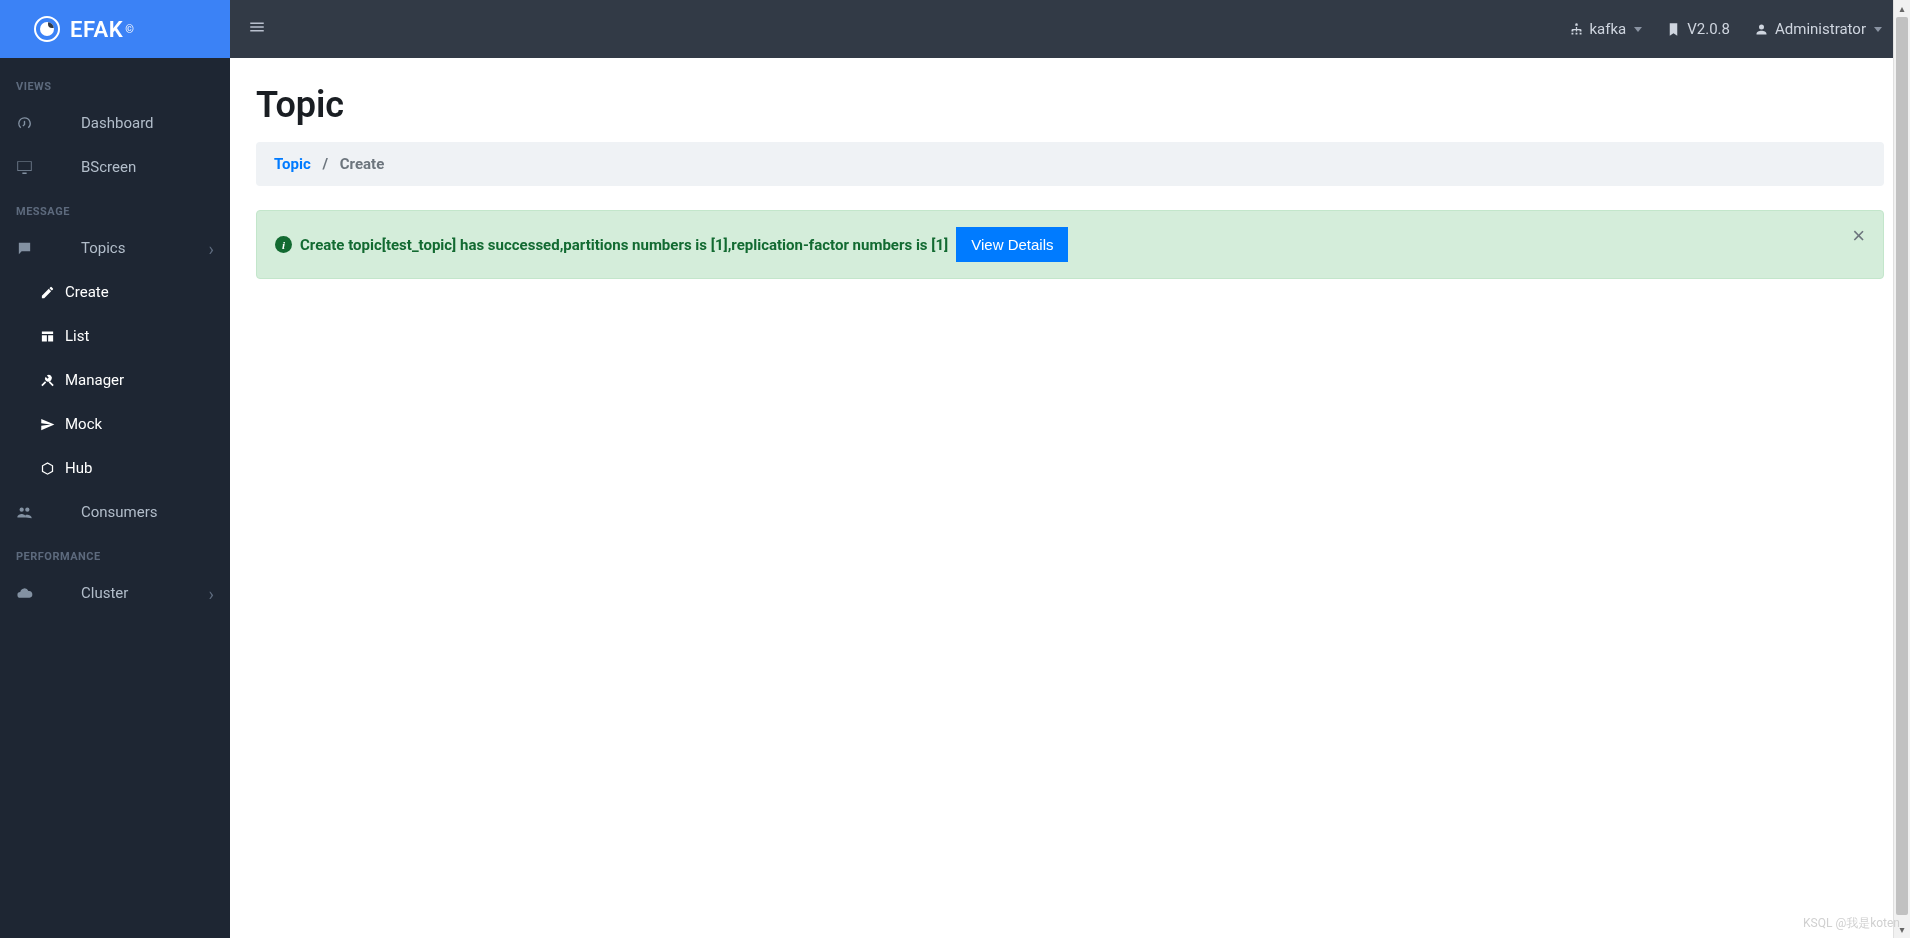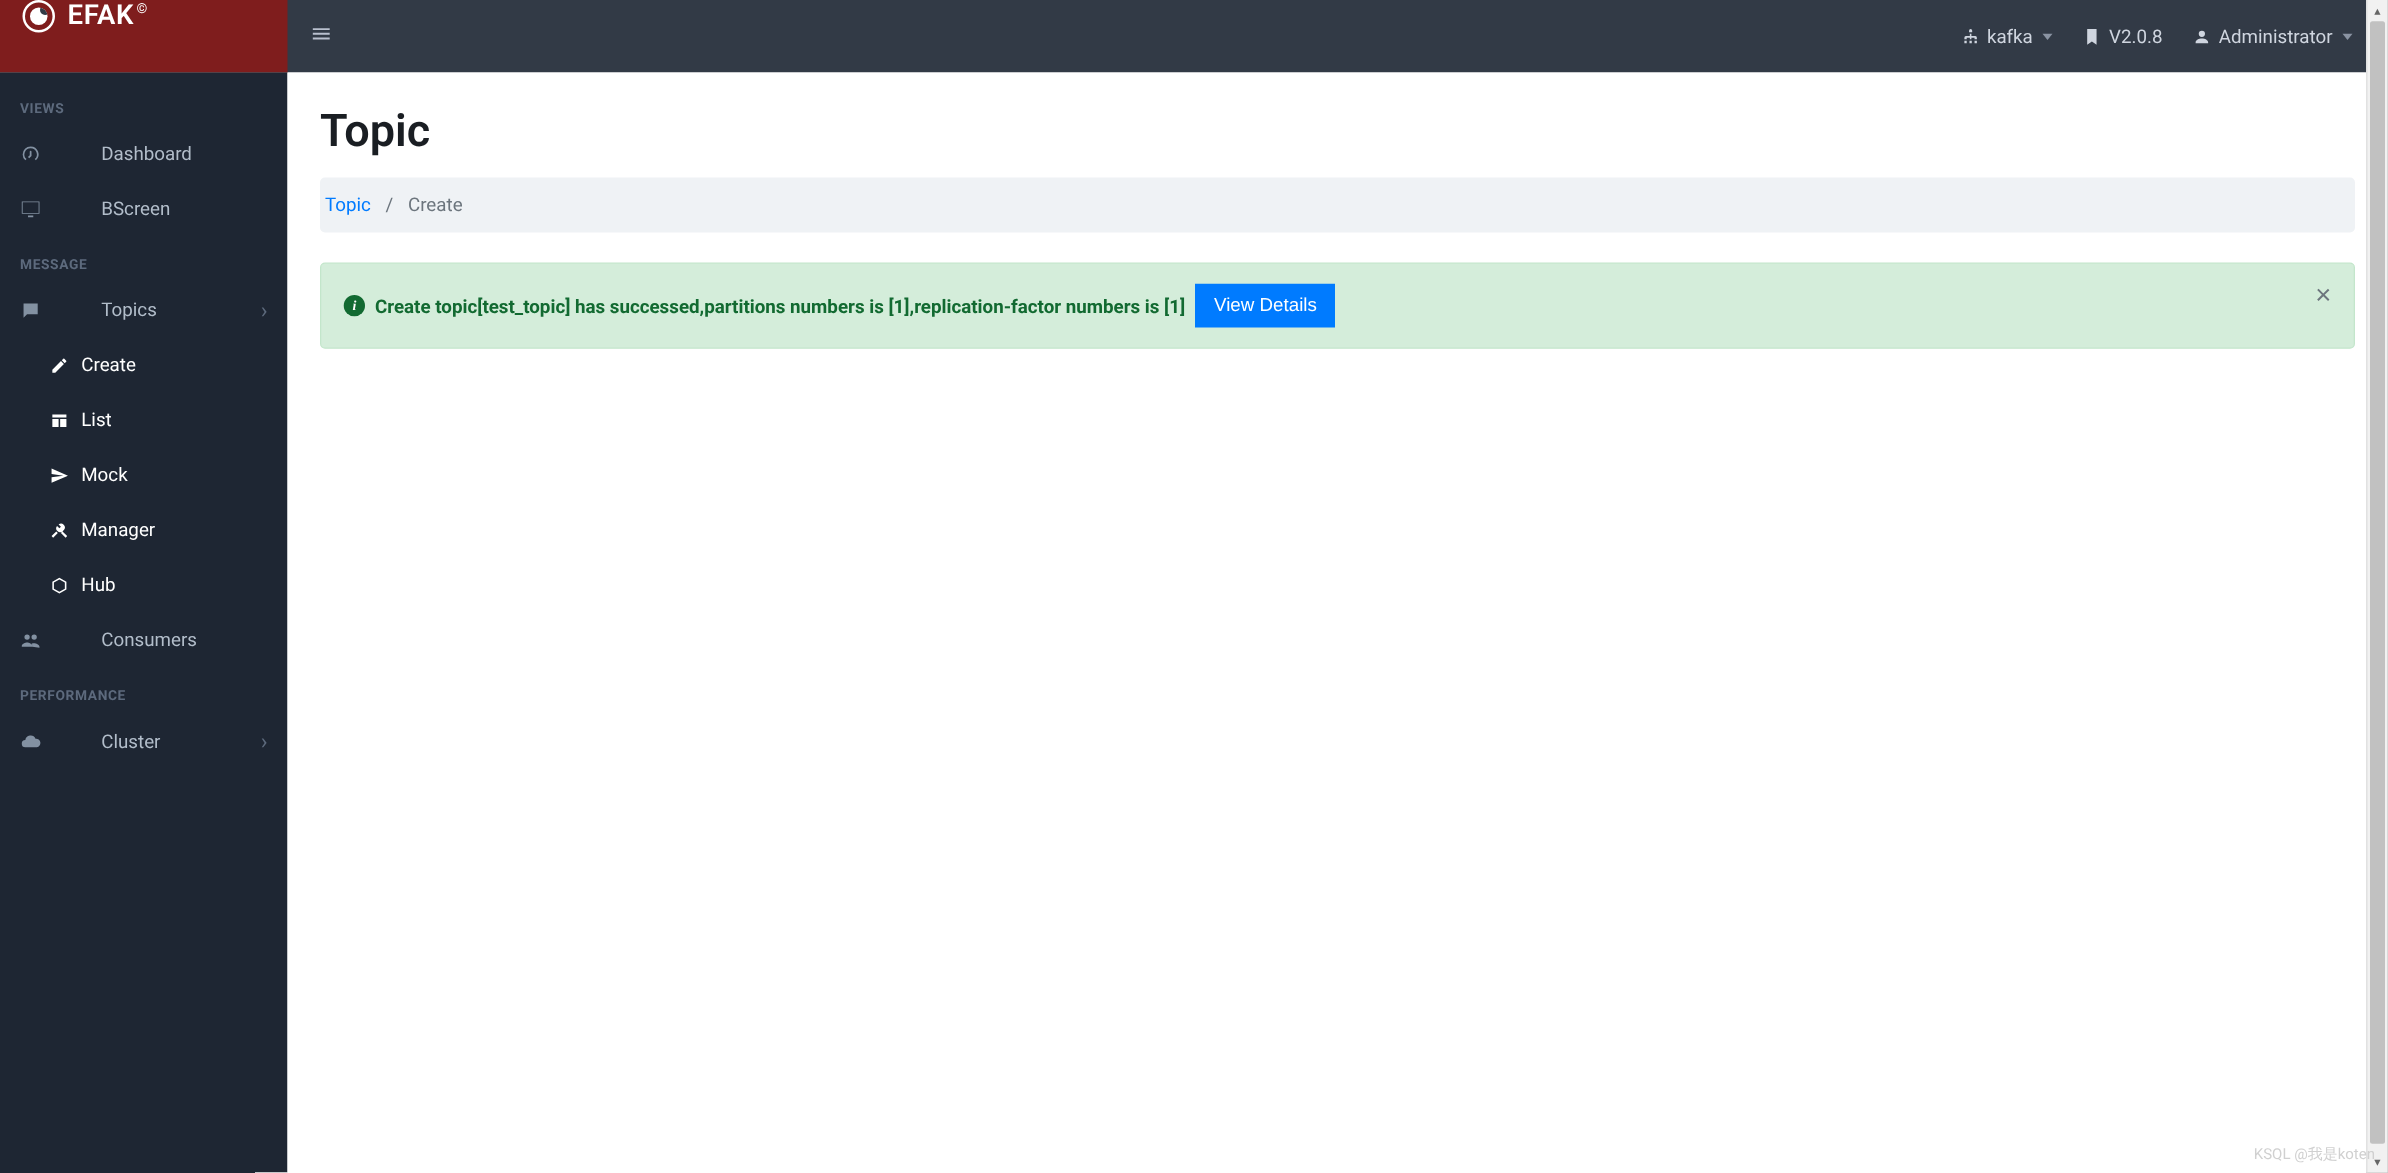--- a/index.html
+++ b/index.html
@@ -1,19 +1,19 @@
 <!DOCTYPE html>
 <html><head>
   <meta charset="utf-8">
   <style>
     * { margin: 0; padding: 0; box-sizing: border-box; }
     body { font-family: -apple-system, BlinkMacSystemFont, "Segoe UI", Roboto, "Helvetica Neue", Arial, sans-serif; background: #fff; overflow: hidden; }
     
     .topbar { height: 58px; background: #323a46; display: flex; align-items: center; color: #b9c0ce; }
-    .brand { width: 230px; height: 58px; display: flex; align-items: flex-start; padding-left: 18px; background: #7f1d1d; }
+    .brand { width: 230px; height: 58px; display: flex; align-items: center; padding-left: 34px; background: #3b82f6; }
     .brand-logo { width: 26px; height: 26px; border: 2px solid #fff; border-radius: 50%; display: flex; align-items: center; justify-content: center; margin-right: 10px; }
     .brand-logo-inner { width: 14px; height: 14px; border-radius: 50%; background: #fff; position: relative; overflow: hidden; }
     .brand-logo-inner::after { content: ''; position: absolute; width: 8px; height: 8px; background: #323a46; border-radius: 50%; top: -2px; right: -2px; }
     .brand-text { color: #fff; font-size: 22px; font-weight: 600; letter-spacing: 0.5px; }
     .brand-copy { color: #fff; font-size: 11px; vertical-align: super; margin-left: 2px; }
     .hamburger { padding: 0 18px; cursor: pointer; font-size: 18px; color: #b9c0ce; }
     .topbar-right { margin-left: auto; display: flex; align-items: center; padding-right: 28px; gap: 24px; }
     .top-item { display: flex; align-items: center; gap: 6px; color: #cfd5df; font-size: 15px; cursor: pointer; }
     .top-item svg { width: 15px; height: 15px; fill: #cfd5df; }
     .caret-down { width: 0; height: 0; border-left: 4px solid transparent; border-right: 4px solid transparent; border-top: 5px solid #8a93a2; margin-left: 2px; }
@@ -23,21 +23,21 @@
     .side-section { padding: 8px 16px; font-size: 11px; font-weight: 700; color: #5d6a7d; letter-spacing: 0.5px; margin-top: 8px; text-transform: uppercase; }
     .side-item { display: flex; align-items: center; padding: 13px 16px; font-size: 15px; color: #b2bdca; cursor: pointer; position: relative; gap: 36px; }
     .side-item svg { width: 17px; height: 17px; margin-right: 12px; fill: #8391a2; }
     .side-item.has-chevron::after { content: '›'; position: absolute; right: 16px; color: #5d6a7d; font-size: 18px; }
     .side-sub { padding: 13px 16px 13px 40px; font-size: 15px; color: #ffffff; cursor: pointer; display: flex; align-items: center; }
     .side-sub.active { color: #fff; }
     .side-sub svg { width: 15px; height: 15px; margin-right: 10px; fill: currentColor; }
     
     .main { flex: 1; background: #fff; padding: 26px 26px; overflow-y: auto; position: relative; }
     .page-title { font-size: 36px; font-weight: 600; color: #1a1e23; margin-bottom: 16px; }
-    .breadcrumb { background: #eff2f5; padding: 13px 4px; border-radius: 4px; font-size: 15px; color: #6c757d; margin-bottom: 24px; }
+    .breadcrumb { background: #eff2f5; padding: 13px 18px; border-radius: 4px; font-size: 15px; color: #6c757d; margin-bottom: 24px; font-weight: bold; }
     .breadcrumb a { color: #007bff; text-decoration: none; }
     .breadcrumb .sep { margin: 0 8px; color: #6c757d; }
     
     .alert { background: #d4edda; border: 1px solid #c3e6cb; border-radius: 4px; padding: 16px 46px 16px 18px; display: flex; align-items: center; position: relative; }
     .alert-icon { width: 17px; height: 17px; background: #126a31; border-radius: 50%; color: #fff; display: flex; align-items: center; justify-content: center; font-size: 11px; font-weight: 700; font-style: italic; font-family: Georgia, serif; margin-right: 8px; flex-shrink: 0; }
     .alert-text { color: #126a31; font-weight: 700; font-size: 15px; }
     .alert-btn { background: #007bff; color: #fff; border: none; padding: 9px 15px; border-radius: 0; font-size: 15px; margin-left: 8px; cursor: pointer; }
     .alert-close { position: absolute; right: 18px; top: 14px; font-size: 22px; color: #6c757d; cursor: pointer; background: none; border: none; line-height: 1; }
     
     .watermark { position: fixed; right: 10px; bottom: 6px; font-size: 12px; color: #d0d0d0; }
@@ -117,29 +117,29 @@
       <span>Create</span>
     </div>
     <div class="side-sub">
       <svg viewBox="0 0 24 24">
           <path d="M3 4h18v4H3zm0 6h8v10H3zm10 0h8v10h-8z"></path>
         </svg>
       <span>List</span>
     </div>
     <div class="side-sub">
       <svg viewBox="0 0 24 24">
+          <path d="M22 19l-6-6 2-2a5 5 0 00-7-7l3 3-2 2-3-3a5 5 0 007 7l-2 2 6 6zM2 19l6-6 2 2-6 6z"></path>
+        </svg>
+      <span>Manager</span>
+    </div>
+    <div class="side-sub">
+      <svg viewBox="0 0 24 24">
           <path d="M2 21l21-9L2 3v7l15 2-15 2z"></path>
         </svg>
       <span>Mock</span>
-    </div>
-    <div class="side-sub">
-      <svg viewBox="0 0 24 24">
-          <path d="M22 19l-6-6 2-2a5 5 0 00-7-7l3 3-2 2-3-3a5 5 0 007 7l-2 2 6 6zM2 19l6-6 2 2-6 6z"></path>
-        </svg>
-      <span>Manager</span>
     </div>
     <div class="side-sub">
       <svg viewBox="0 0 24 24">
           <path d="M12 2l9 5v10l-9 5-9-5V7zm0 2.3L5 8v8l7 3.9 7-3.9V8z"></path>
         </svg>
       <span>Hub</span>
     </div>
     <div class="side-item">
       <svg viewBox="0 0 24 24">
           <path d="M8 11a3 3 0 100-6 3 3 0 000 6zm8 0a3 3 0 100-6 3 3 0 000 6zM2 19v-1c0-2.5 4-4 6-4s6 1.5 6 4v1zm12 0v-1c0-1-.4-1.9-1-2.6 1-.3 2-.4 3-.4 2 0 6 1.5 6 4v1z"></path>

